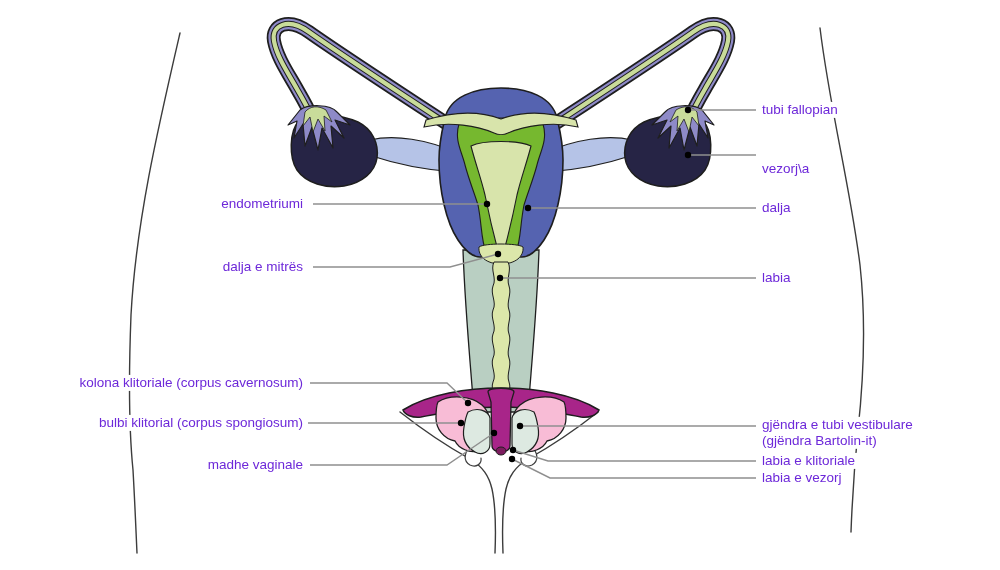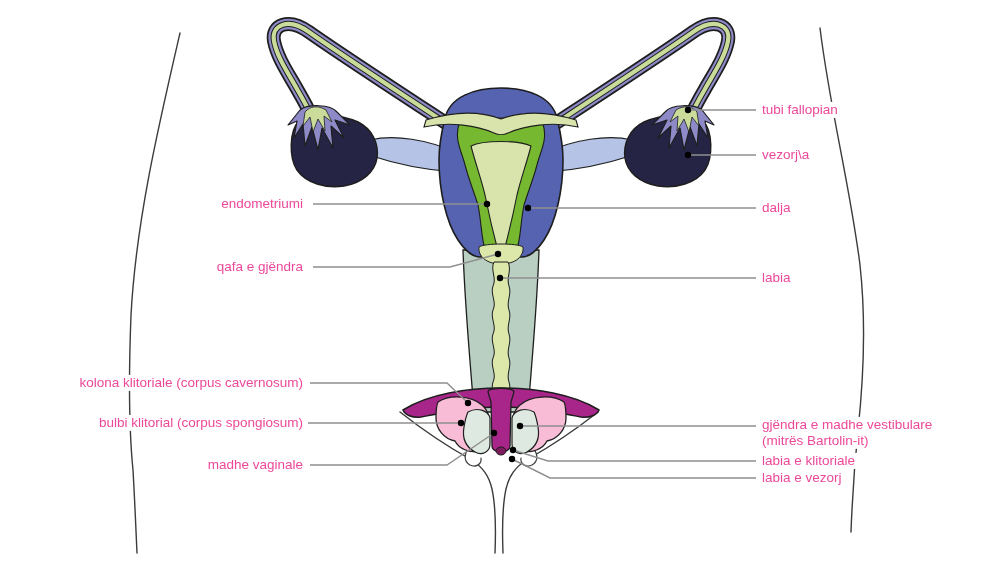--- a/index.html
+++ b/index.html
@@ -1,19 +1,19 @@
 <!DOCTYPE html>
 <html><head>
 <meta charset="utf-8">
 <style>
   html,body{margin:0;padding:0;background:#fff;}
   #stage{position:relative;width:1000px;height:570px;background:#fff;overflow:hidden;
          font-family:"Liberation Sans",sans-serif;}
   #stage svg{position:absolute;left:0;top:0;}
-  .lbl{position:absolute;font-size:13.5px;line-height:1.2;color:#ec4899;white-space:nowrap;
+  .lbl{position:absolute;font-size:13.5px;line-height:1.2;color:#6d28d9;white-space:nowrap;
        background:#fff;padding:0 3px;transform:translateY(-50%);}
   .lbl.left{text-align:left;}
   .lbl.right{text-align:left;}
 </style>
 </head>
 <body>
 
 <div id="stage">
 
 <svg width="1000" height="570" viewBox="0 0 1000 570">
@@ -105,29 +105,29 @@
     <circle cx="468" cy="403" r="3.2"></circle>
     <circle cx="461" cy="423" r="3.2"></circle>
     <circle cx="494" cy="433" r="3.2"></circle>
     <circle cx="520" cy="426" r="3.2"></circle>
     <circle cx="513" cy="450" r="3.2"></circle>
     <circle cx="512" cy="459" r="3.2"></circle>
   </g>
 </svg>
 
 <div class="lbl left" style="right:694px;top:204px">endometriumi</div>
-<div class="lbl left" style="right:694px;top:267px">qafa e gjëndra</div>
+<div class="lbl left" style="right:694px;top:267px">dalja e mitrës</div>
 <div class="lbl left" style="right:694px;top:383px">kolona klitoriale (corpus cavernosum)</div>
 <div class="lbl left" style="right:694px;top:423px">bulbi klitorial (corpus spongiosum)</div>
 <div class="lbl left" style="right:694px;top:465px">madhe vaginale</div>
 
 <div class="lbl right" style="left:759px;top:110px">tubi fallopian</div>
-<div class="lbl right" style="left:759px;top:155px">vezorj\a</div>
+<div class="lbl right" style="left:759px;top:169px">vezorj\a</div>
 <div class="lbl right" style="left:759px;top:208px">dalja</div>
 <div class="lbl right" style="left:759px;top:278px">labia</div>
 <div class="lbl right" style="left:759px;top:433px">
-  <span>gjëndra e madhe vestibulare</span><br>
-  <span>(mitrës Bartolin-it)</span>
+  <span>gjëndra e tubi vestibulare</span><br>
+  <span>(gjëndra Bartolin-it)</span>
 </div>
 <div class="lbl right" style="left:759px;top:461px">labia e klitoriale</div>
 <div class="lbl right" style="left:759px;top:478px">labia e vezorj</div>
 
 </div>
 
 </body></html>

